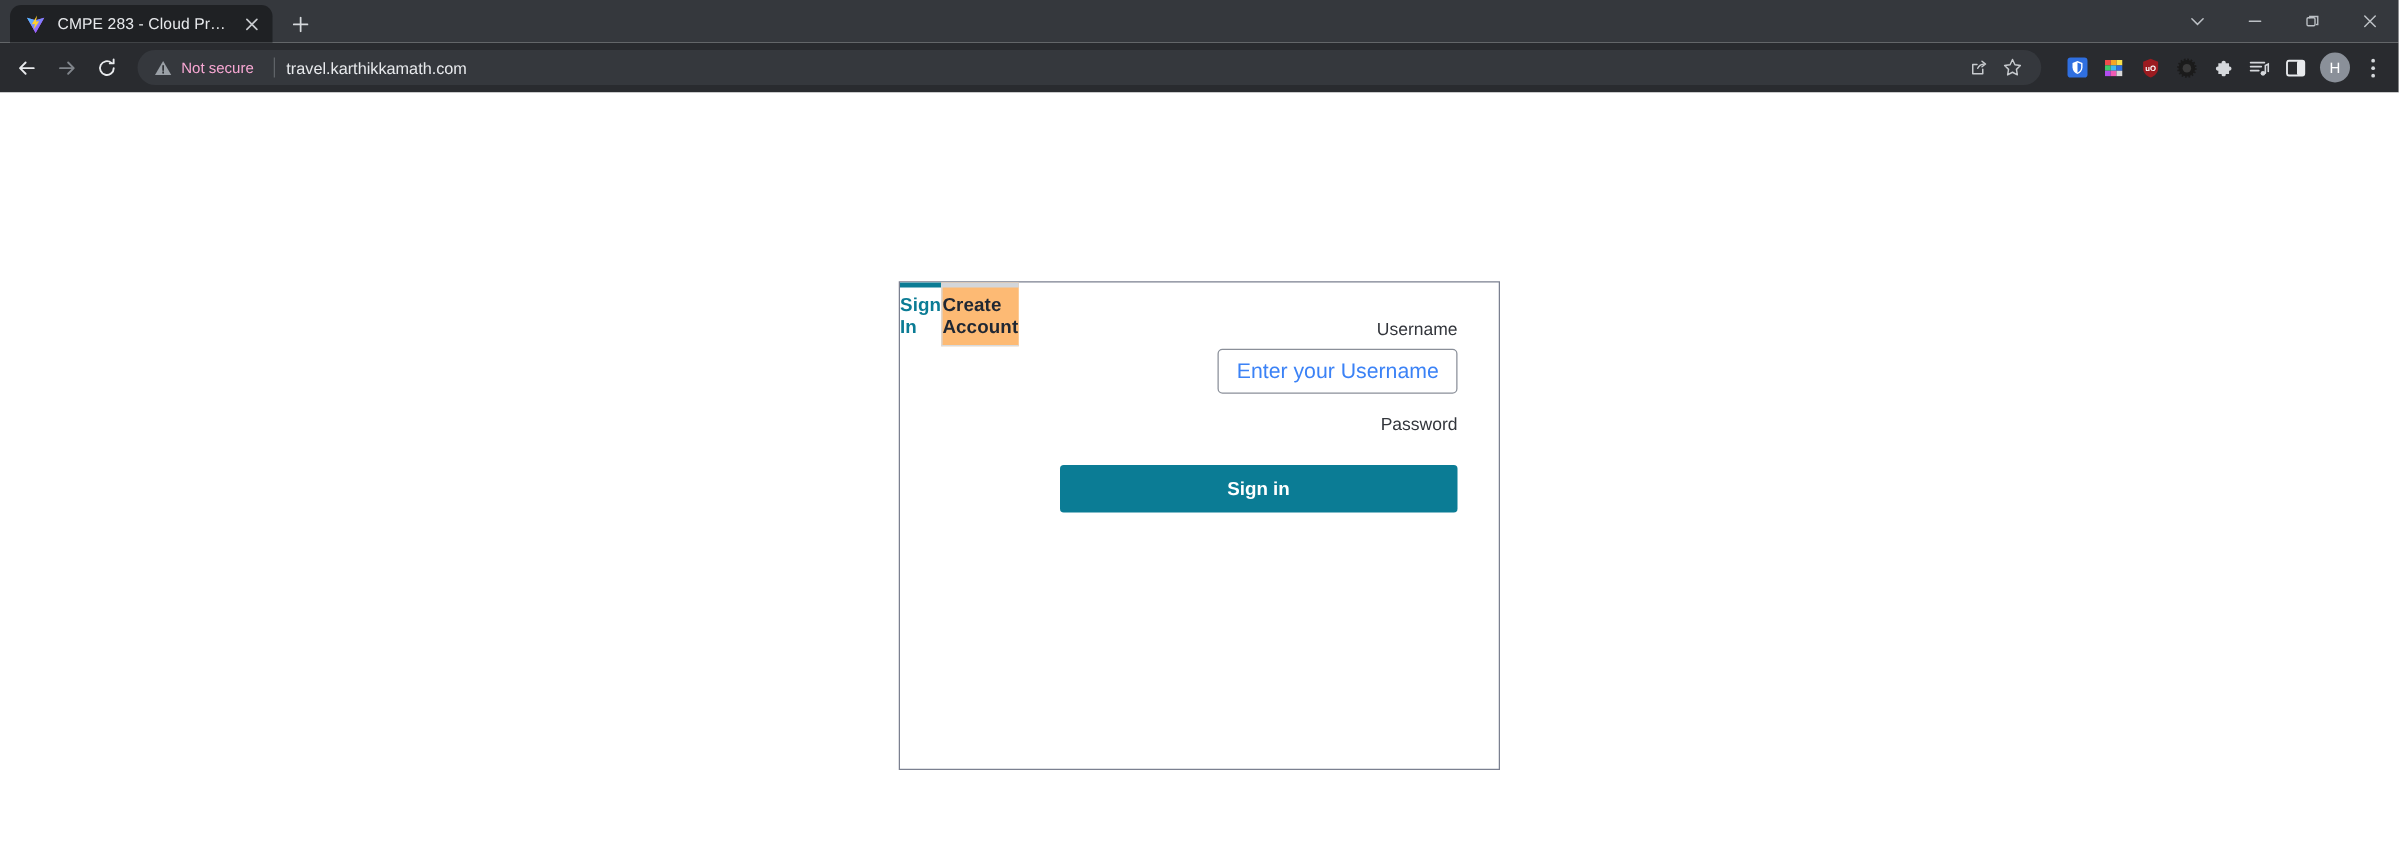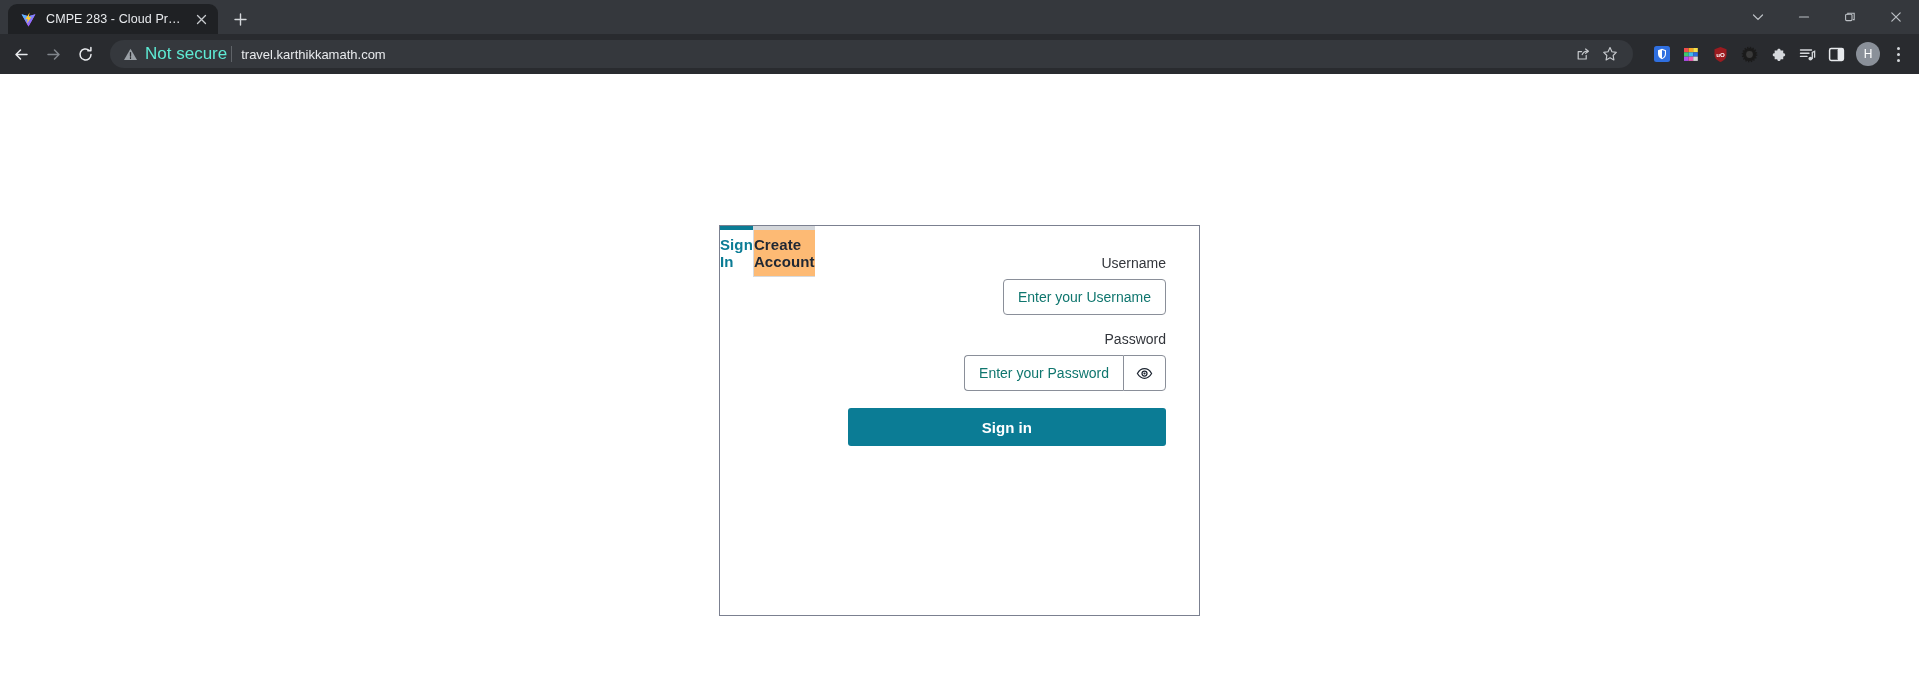--- a/index.html
+++ b/index.html
@@ -101,24 +101,24 @@
     display: flex;
     align-items: center;
     padding: 0 10px 0 13px;
     margin: 0 6px 0 8px;
     min-width: 0;
   }
 
   .warn-icon { width: 15px; height: 15px; flex: 0 0 15px; margin-right: 7px; }
 
   .notsecure {
-    color: #5eead4;
-    font-size: 17px;
+    color: #f9a8d4;
+    font-size: 12px;
     white-space: nowrap;
-    margin-right: 4px;
+    margin-right: 16px;
   }
 
   .om-divider {
     width: 1px; height: 16px;
     background: #5f6368;
     margin-right: 9px;
     flex: 0 0 1px;
   }
 
   .url {
@@ -209,21 +209,21 @@
 
   .textbox {
     height: 36px;
     border: 1px solid #8a8f99;
     border-radius: 4px;
     display: flex;
     align-items: center;
     padding: 0 14px;
     background: #ffffff;
   }
-  .textbox .ph { color: #0f766e; font-size: 14px; }
+  .textbox .ph { color: #3b82f6; font-size: 17px; }
 
   .spacer-16 { height: 16px; }
 
   .pw-row { display: flex; gap: 0; }
   .pw-row .textbox { flex: 1; border-radius: 4px 0 0 4px; border-right: none; }
 
   .eye-btn {
     width: 43px;
     height: 36px;
     border: 1px solid #8a8f99;
@@ -456,31 +456,19 @@
       <div class="card-body">
 
         <div class="field-label">Username</div>
         <div class="textbox">
           <span class="ph">Enter your Username</span>
         </div>
 
         <div class="spacer-16"></div>
 
         <div class="field-label">Password</div>
-        <div class="pw-row">
-          <div class="textbox">
-            <span class="ph">Enter your Password</span>
-          </div>
-          <div class="eye-btn">
-            <svg width="17" height="17" viewBox="0 0 17 17">
-              <path d="M1.4 8.5 C3.4 5.1 5.9 3.7 8.5 3.7 C11.1 3.7 13.6 5.1 15.6 8.5 C13.6 11.9 11.1 13.3 8.5 13.3 C5.9 13.3 3.4 11.9 1.4 8.5 Z" fill="none" stroke="#1f2733" stroke-width="1.25"></path>
-              <circle cx="8.5" cy="8.5" r="2.5" fill="none" stroke="#1f2733" stroke-width="1.25"></circle>
-              <circle cx="8.5" cy="8.5" r="1.1" fill="#1f2733"></circle>
-            </svg>
-          </div>
-        </div>
 
         <button class="signin-btn">Sign in</button>
 
       </div>
     </div>
   </div>
 </div>
 
 </body></html>

